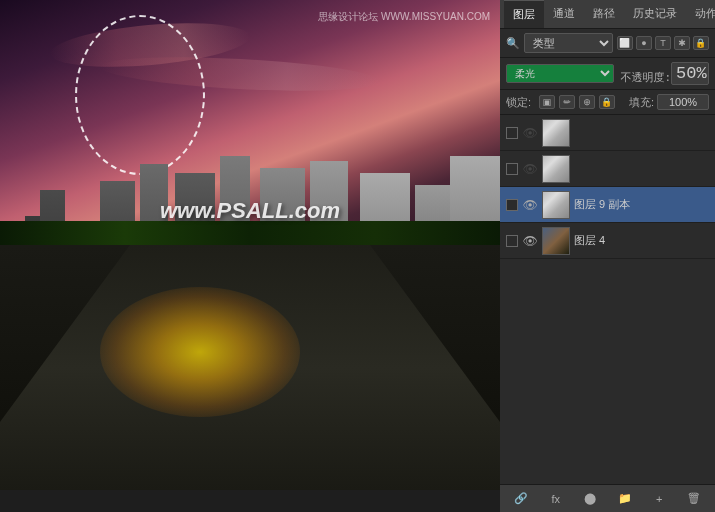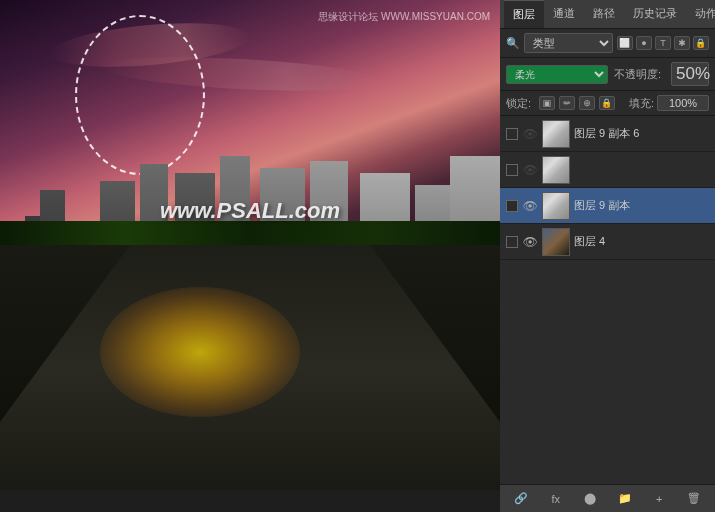--- a/index.html
+++ b/index.html
@@ -281,23 +281,24 @@
       background: #15803d;
       border: 1px solid #555;
       color: #ccc;
       font-size: 10px;
       padding: 2px 4px;
       border-radius: 2px;
     }
 
     .opacity-control {
       display: flex;
-      align-items: center;
-      gap: 10px;
-      font-size: 11px;
+      align-items: flex-end;
+      gap: 0;
+      font-size: 11px;
+      font-family: Liberation Mono, monospace;
     }
 
     .opacity-label {
       color: #aaa;
       white-space: nowrap;
     }
 
     .opacity-value {
       color: #ccc;
       background: #3c3c3c;
@@ -595,21 +596,20 @@
     </div>
 
     <div class="layer-list">
 
       <div class="layer-item">
         <div class="layer-checkbox"></div>
         <div class="layer-visibility hidden">👁</div>
         <div class="layer-thumb checkered">
           <div class="layer-thumb-inner thumb-glow"></div>
         </div>
-        <span class="layer-name">图层 9 副本 6</span>
       </div>
 
       <div class="layer-item">
         <div class="layer-checkbox"></div>
         <div class="layer-visibility hidden">👁</div>
         <div class="layer-thumb checkered">
           <div class="layer-thumb-inner thumb-glow"></div>
         </div>
       </div>
 

